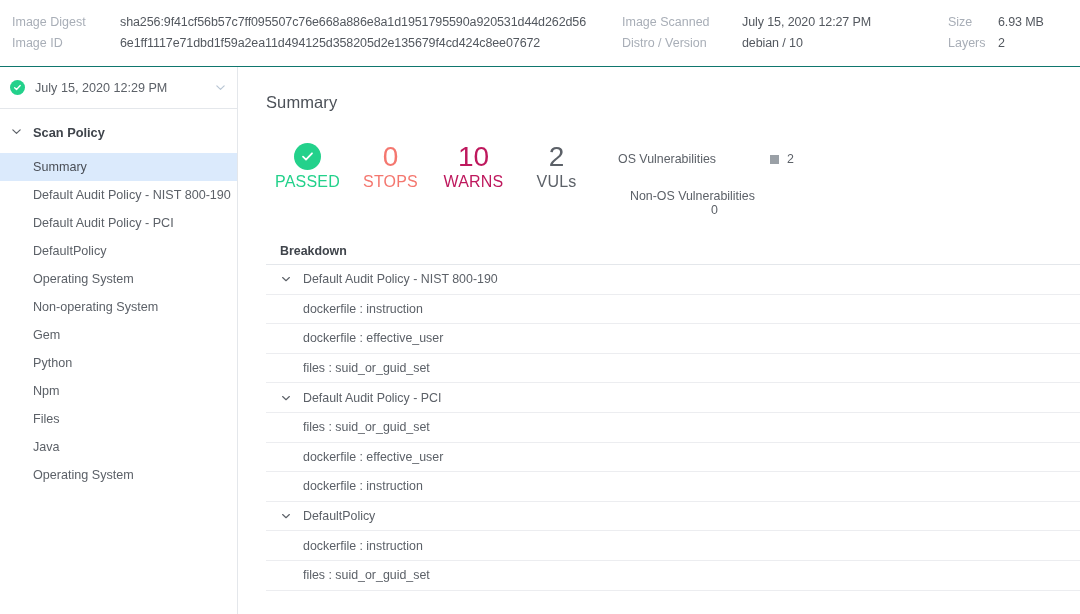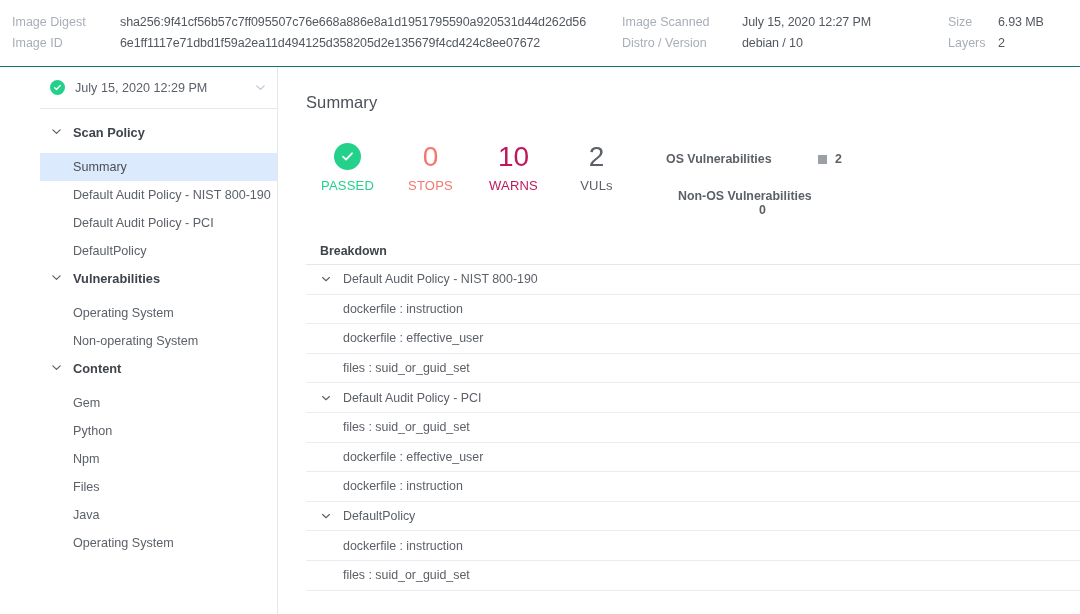--- a/index.html
+++ b/index.html
@@ -26,21 +26,20 @@
   .meta-value { font-size: 12.5px; color: #53585f; white-space: nowrap; letter-spacing: -0.1px; }
 
   
   .body { display: flex; height: 547px; }
 
   
   .sidebar {
     width: 238px; flex: 0 0 238px;
     border-right: 1px solid #e4e7eb;
     background: #fff;
-    margin-left: 40px;
   }
   .scan-select {
     height: 42px;
     display: flex; align-items: center;
     padding: 0 10px 0 10px;
     border-bottom: 1px solid #e4e7eb;
     cursor: pointer;
   }
   .check-badge {
     width: 15px; height: 15px; border-radius: 50%;
@@ -88,27 +87,27 @@
   .stat {
     width: 83px; text-align: center;
     display: flex; flex-direction: column; align-items: center;
   }
   .stat-num { font-size: 28px; line-height: 32px; font-weight: 400; }
   .stat-icon-big {
     width: 27px; height: 27px; border-radius: 50%;
     background: #23d18b; margin: 2px 0 3px;
     display: flex; align-items: center; justify-content: center;
   }
-  .stat-label { font-size: 13px; margin-top: 5px; letter-spacing: 0.2px; }
+  .stat-label { font-size: 16px; letter-spacing: 0.2px; }
   .c-pass { color: #23d18b; }
   .c-stop { color: #f4776f; }
   .c-warn { color: #be185d; }
   .c-vul  { color: #5c6168; }
 
-  .vuln-box { margin-left: 28px; padding-top: 7px; font-weight: bold; }
+  .vuln-box { margin-left: 20px; padding-top: 7px; }
   .vuln-row {
     display: flex; align-items: center;
     height: 22px; margin-bottom: 19px;
   }
   .vuln-row:last-child { margin-bottom: 0; flex-direction: column; }
   .vuln-name { font-size: 12.4px; color: #5c6168; width: 152px; white-space: nowrap; }
   .vuln-val { font-size: 12.4px; color: #5c6168; display: flex; align-items: center; }
   .sev-sq {
     width: 9px; height: 9px; background: #9aa0a6;
     display: inline-block; margin-right: 8px;
@@ -182,39 +181,23 @@
               <path d="M3.5 6 L8 10.3 L12.5 6" fill="none" stroke="currentColor" stroke-width="1.5" stroke-linecap="round" stroke-linejoin="round"></path>
             </svg>
         </span>
         <span class="nav-group-label">Scan Policy</span>
       </div>
       <div class="nav-item active">Summary</div>
       <div class="nav-item">Default Audit Policy - NIST 800-190</div>
       <div class="nav-item">Default Audit Policy - PCI</div>
       <div class="nav-item">DefaultPolicy</div>
 
-      <div class="nav-group">
-        <span class="chev">
-          <svg width="13" height="13" viewBox="0 0 16 16">
-              <path d="M3.5 6 L8 10.3 L12.5 6" fill="none" stroke="currentColor" stroke-width="1.5" stroke-linecap="round" stroke-linejoin="round"></path>
-            </svg>
-        </span>
-        <span class="nav-group-label">Vulnerabilities</span>
-      </div>
       <div class="nav-item">Operating System</div>
       <div class="nav-item">Non-operating System</div>
 
-      <div class="nav-group">
-        <span class="chev">
-          <svg width="13" height="13" viewBox="0 0 16 16">
-              <path d="M3.5 6 L8 10.3 L12.5 6" fill="none" stroke="currentColor" stroke-width="1.5" stroke-linecap="round" stroke-linejoin="round"></path>
-            </svg>
-        </span>
-        <span class="nav-group-label">Content</span>
-      </div>
       <div class="nav-item">Gem</div>
       <div class="nav-item">Python</div>
       <div class="nav-item">Npm</div>
       <div class="nav-item">Files</div>
       <div class="nav-item">Java</div>
       <div class="nav-item">Operating System</div>
 
     </div>
   </div>
 

